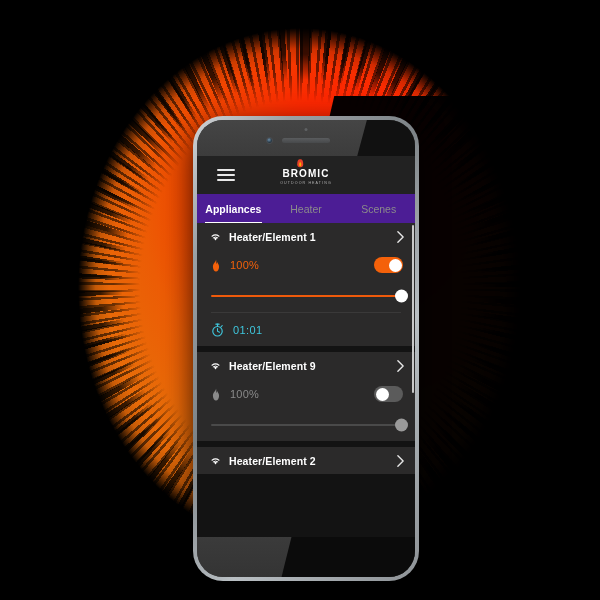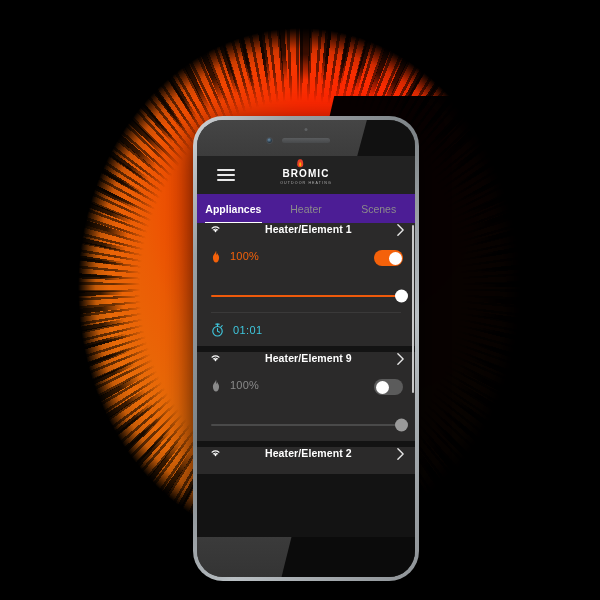--- a/index.html
+++ b/index.html
@@ -282,46 +282,45 @@
     background: #131313;
     overflow: hidden;
   }
   .card {
     background: #2b2a2a;
     margin-bottom: 6px;
   }
   .row-title {
     height: 27px;
     display: flex;
-    align-items: flex-start;
+    align-items: center;
     padding: 0 10px 0 12px;
     position: relative;
     cursor: pointer;
-    gap: 36px;
   }
   .wifi-icon {
     width: 13px; height: 11px;
     margin-right: 7px;
     flex: 0 0 auto;
     display: block;
   }
   .row-title-text {
     font-size: 10.5px;
     color: #ffffff;
     font-weight: bold;
     letter-spacing: 0.1px;
   }
   .chevron {
     margin-left: auto;
     width: 9px; height: 14px;
   }
   .row-power {
     height: 30px;
     display: flex;
-    align-items: flex-start;
+    align-items: center;
     padding: 0 12px 0 14px;
   }
   .flame {
     width: 10px;
     height: 13px;
     margin-right: 9px;
     flex: 0 0 auto;
   }
   .pct {
     font-size: 11px;

